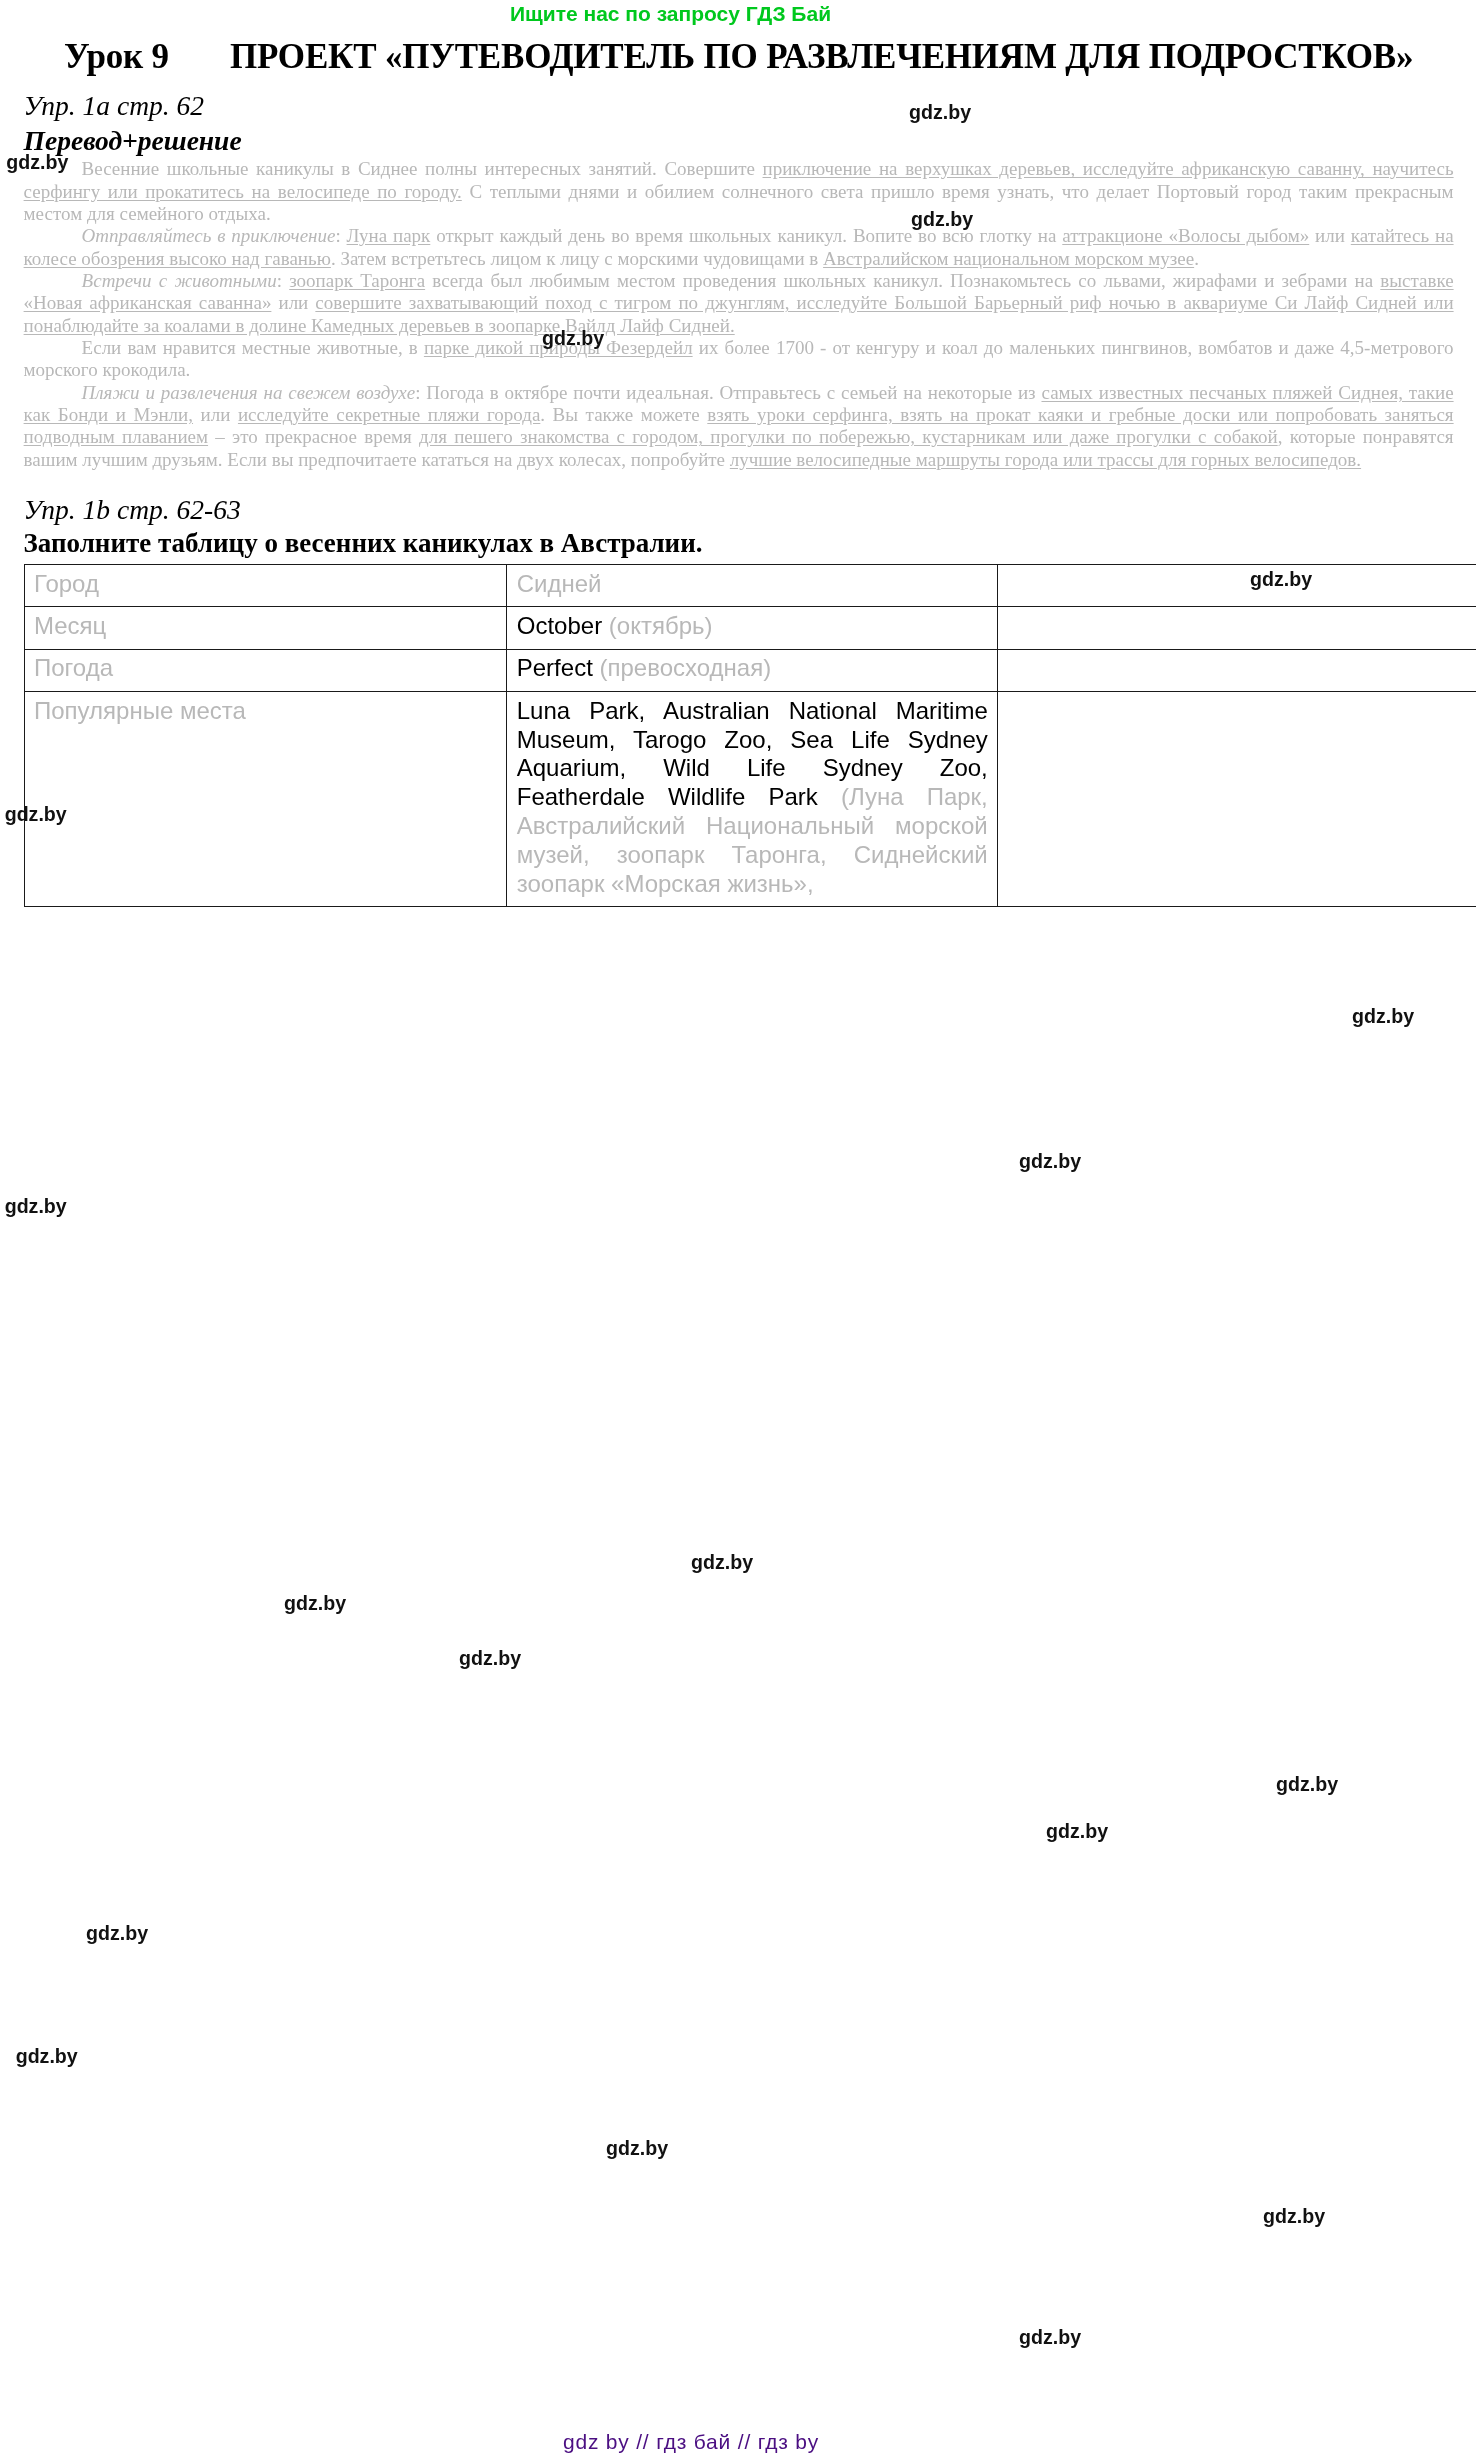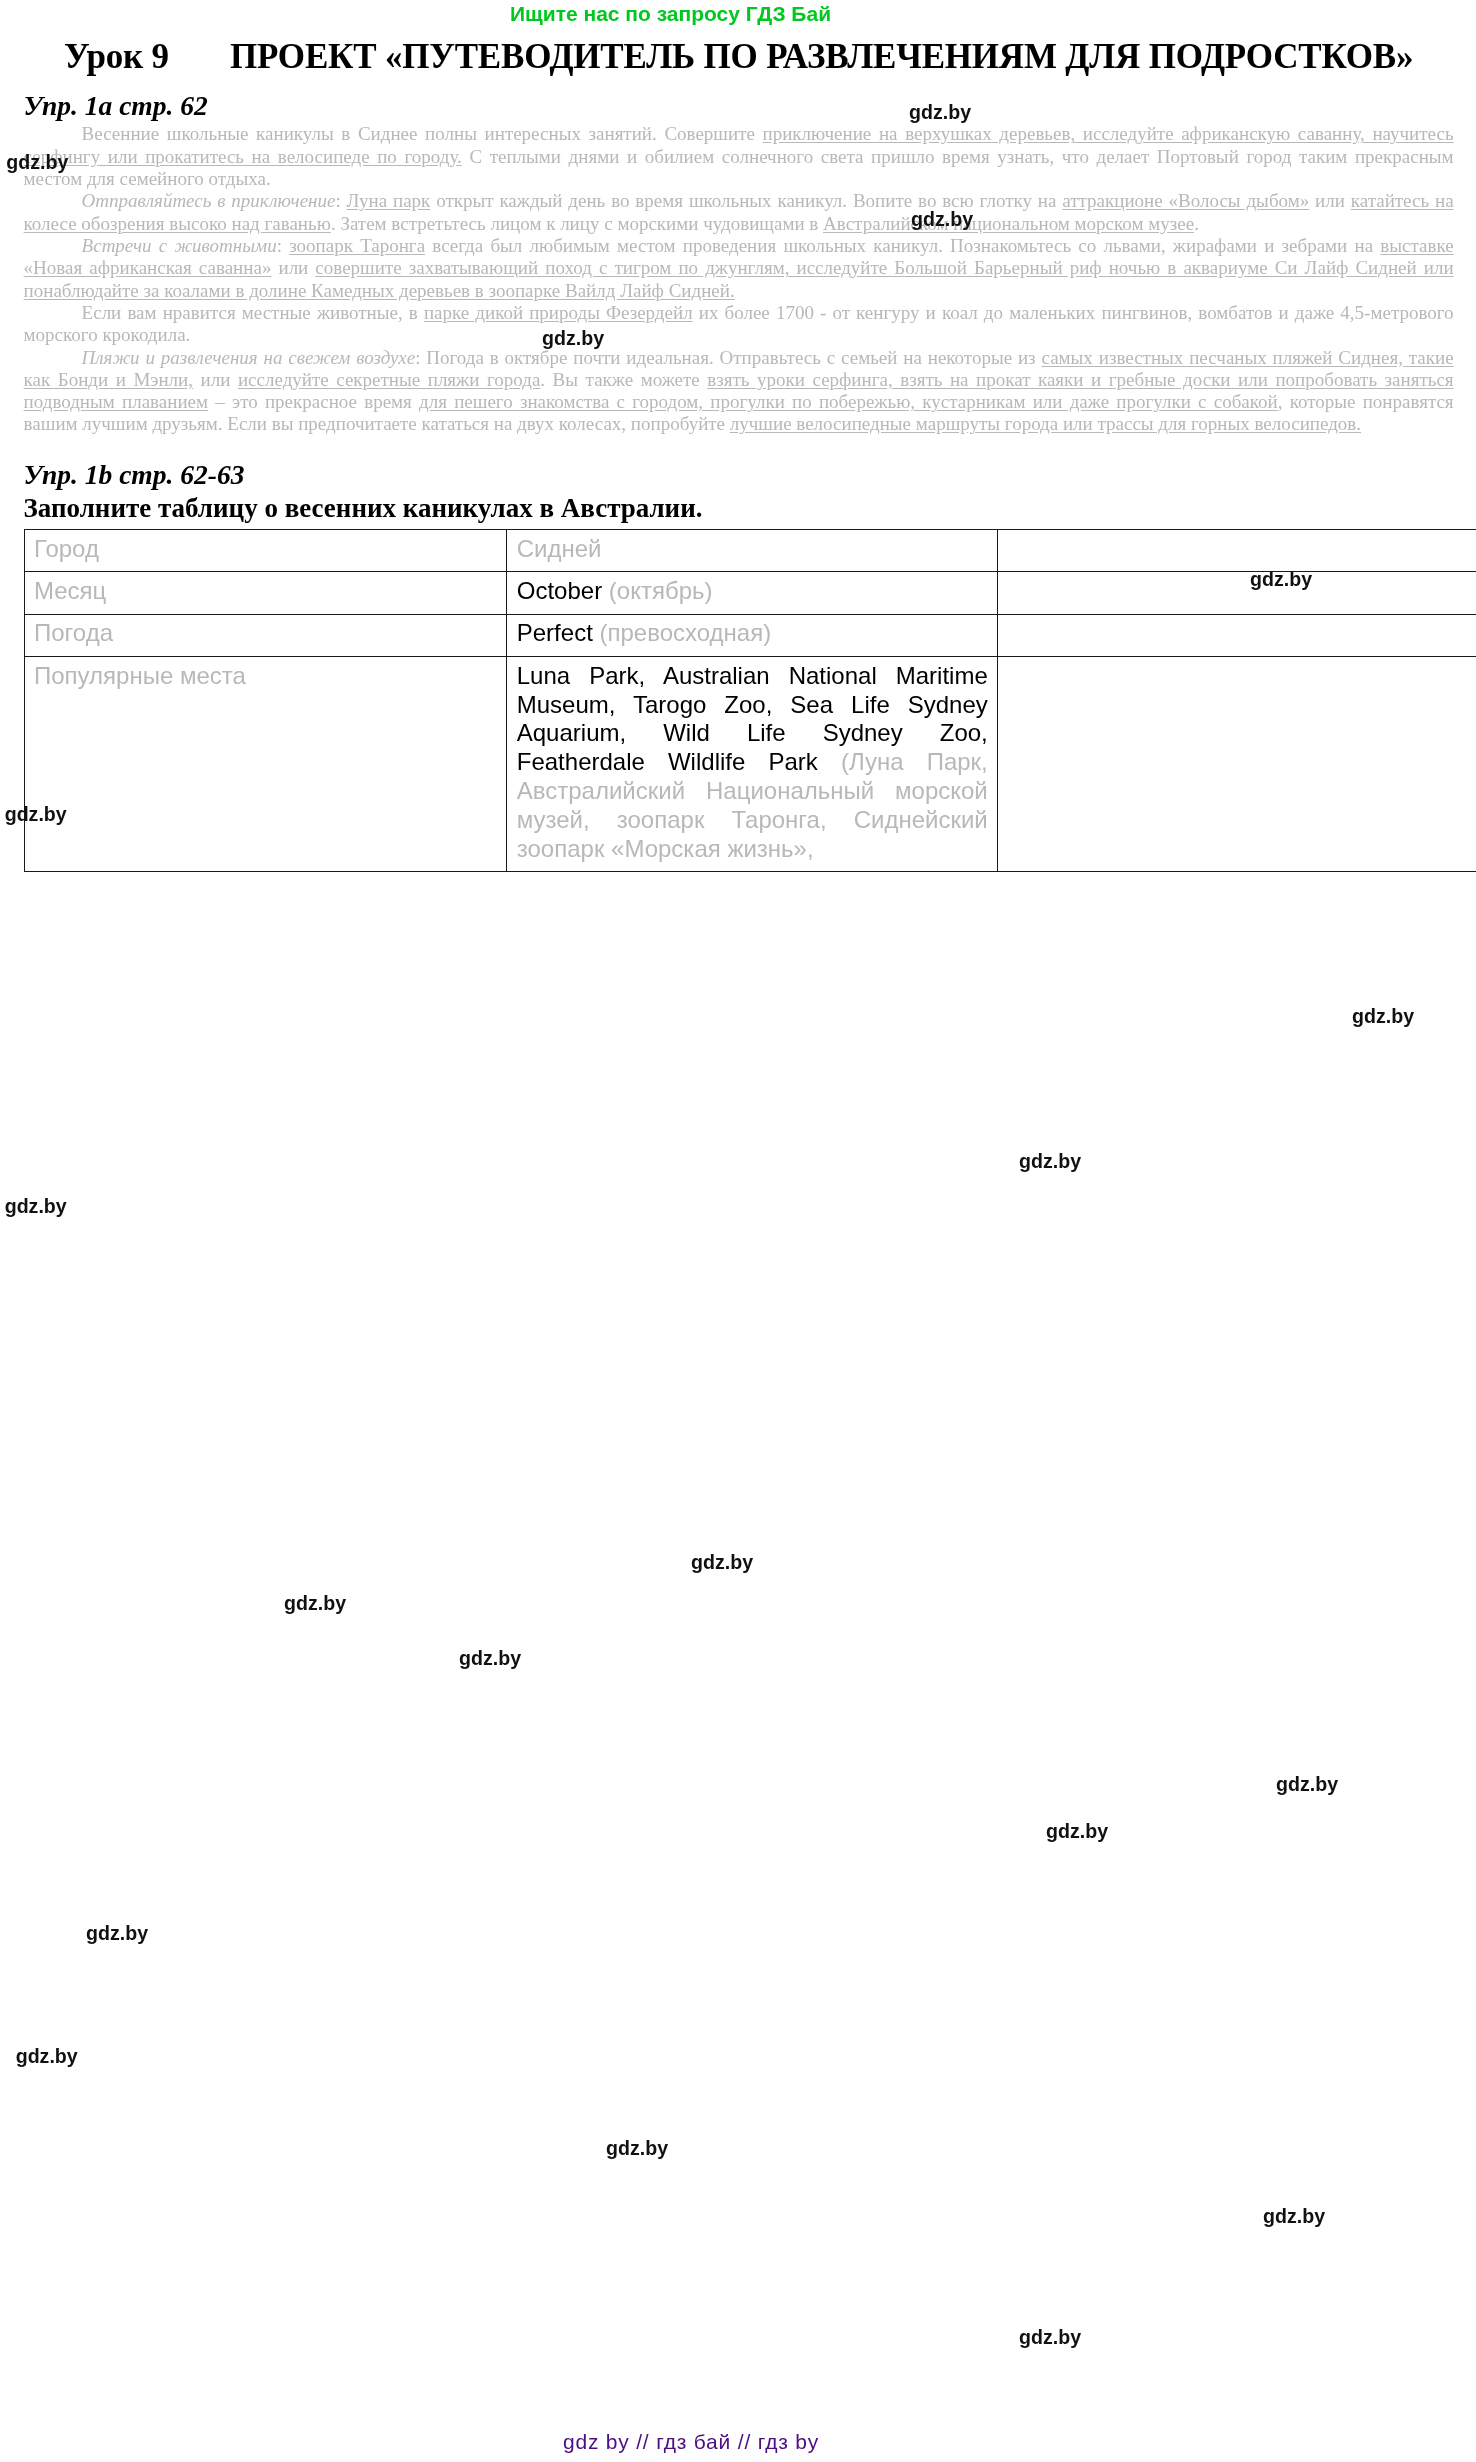--- a/index.html
+++ b/index.html
@@ -49,21 +49,21 @@
     color: #000000;
     margin: 0 0 3.1px 0;
     letter-spacing: -0.2px;
     text-align: center;
   }
   .lesson-head .lesson-no { margin-right: 61px; }
 
   
   .ex-ref {
     font-family: "Liberation Serif", serif;
-    font-weight: bold;
+    font-weight: normal;
     font-style: italic;
     font-size: 27.5px;
     color: #000000;
     margin: 14px 0 1.6px 0;
   }
   .ex-task {
     font-family: "Liberation Serif", serif;
     font-weight: bold;
     font-size: 27px;
     line-height: 1.16;
@@ -155,20 +155,21 @@
 
   <div class="promo-bar">Ищите нас по запросу ГДЗ Бай</div>
 
   <div class="content">
 
     <h1 class="lesson-head">
       <span class="lesson-no">Урок 9</span><span>ПРОЕКТ «ПУТЕВОДИТЕЛЬ ПО РАЗВЛЕЧЕНИЯМ ДЛЯ ПОДРОСТКОВ»</span>
     </h1>
 
     <div class="ex-ref">Упр. 1a стр. 62</div>
+    <div class="solution-label">Перевод+решение</div>
 
     <div id="translation-body">
         <div class="body-text"><span>Весенние школьные каникулы в Сиднее полны интересных занятий. Совершите </span><u>приключение на верхушках деревьев, исследуйте африканскую саванну, научитесь серфингу или прокатитесь на велосипеде по городу.</u><span> С теплыми днями и обилием солнечного света пришло время узнать, что делает Портовый город таким прекрасным местом для семейного отдыха.</span></div>
         <div class="body-text"><i>Отправляйтесь в приключение</i><span>: </span><u>Луна парк</u><span> открыт каждый день во время школьных каникул. Вопите во всю глотку на </span><u>аттракционе «Волосы дыбом»</u><span> или </span><u>катайтесь на колесе обозрения высоко над гаванью</u><span>. Затем встретьтесь лицом к лицу с морскими чудовищами в </span><u>Австралийском национальном морском музее</u><span>.</span></div>
         <div class="body-text"><i>Встречи с животными</i><span>: </span><u>зоопарк Таронга</u><span> всегда был любимым местом проведения школьных каникул. Познакомьтесь со львами, жирафами и зебрами на </span><u>выставке «Новая африканская саванна»</u><span> или </span><u>совершите захватывающий поход с тигром по джунглям, исследуйте Большой Барьерный риф ночью в аквариуме Си Лайф Сидней или понаблюдайте за коалами в долине Камедных деревьев в зоопарке Вайлд Лайф Сидней.</u></div>
         <div class="body-text"><span>Если вам нравится местные животные, в </span><u>парке дикой природы Фезердейл</u><span> их более 1700 - от кенгуру и коал до маленьких пингвинов, вомбатов и даже 4,5-метрового морского крокодила.</span></div>
         <div class="body-text"><i>Пляжи и развлечения на свежем воздухе</i><span>: Погода в октябре почти идеальная. Отправьтесь с семьей на некоторые из </span><u>самых известных песчаных пляжей Сиднея, такие как Бонди и Мэнли,</u><span> или </span><u>исследуйте секретные пляжи города</u><span>. Вы также можете </span><u>взять уроки серфинга, взять на прокат каяки и гребные доски или попробовать заняться подводным плаванием</u><span> – это прекрасное время </span><u>для пешего знакомства с городом, прогулки по побережью, кустарникам или даже прогулки с собакой</u><span>, которые понравятся вашим лучшим друзьям. Если вы предпочитаете кататься на двух колесах, попробуйте </span><u>лучшие велосипедные маршруты города или трассы для горных велосипедов.</u></div>
       </div>
 
     <div class="ex-ref" style="margin-top:23.6px">Упр. 1b стр. 62-63</div>

